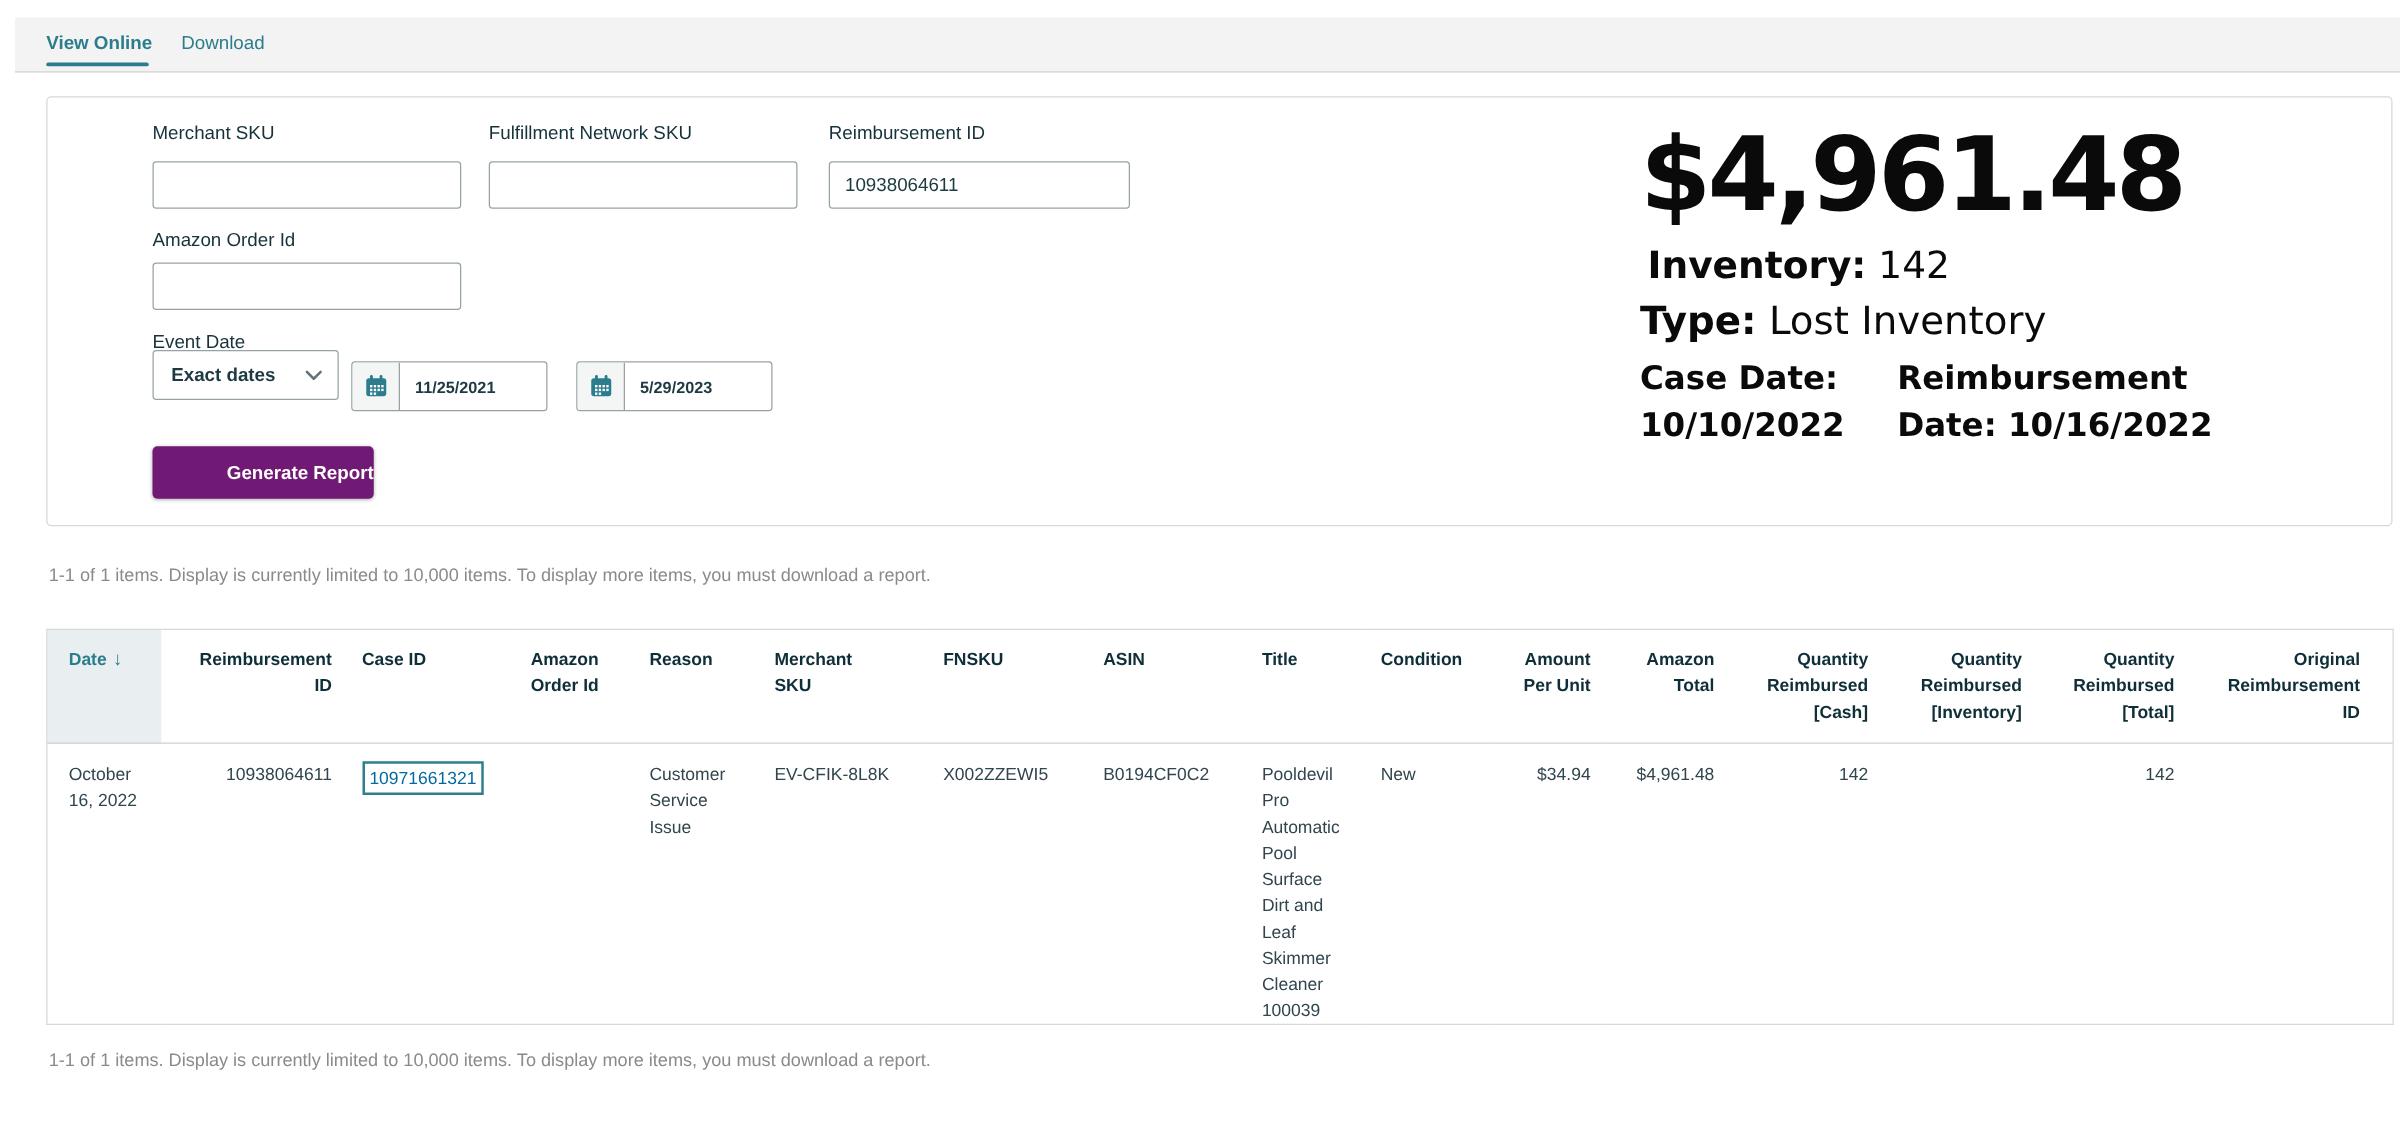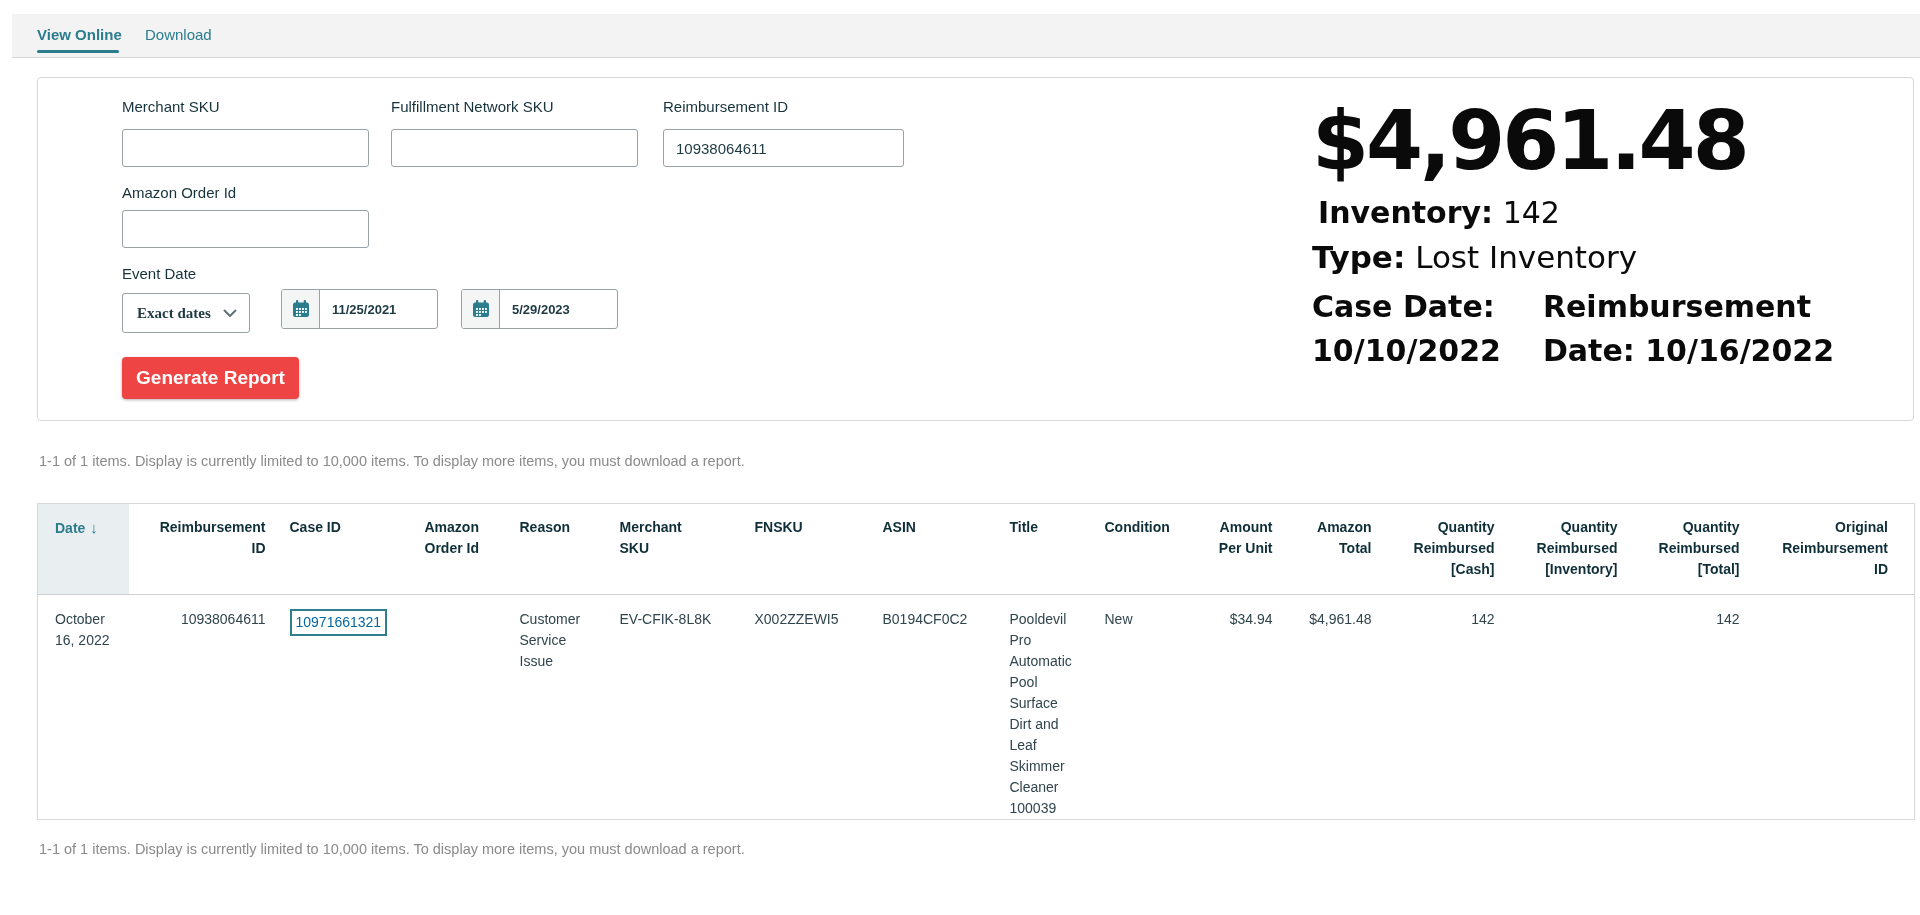--- a/index.html
+++ b/index.html
@@ -15,45 +15,45 @@
   .tab-underline { position:absolute; left:25px; bottom:4px; width:82px; height:3px;
                    background:#2b7c8c; border-radius:2px; }
 
   
   .filter-panel { position:absolute; left:37px; top:77px; width:1877px; height:344px;
                   background:#fff; border:1px solid #d8d8d8; border-radius:4px; }
   .f-label { position:absolute; font-size:15px; color:#16323a; }
   .f-input { position:absolute; height:38px; border:1px solid #98a2a5; border-radius:3px;
              font-size:15px; padding:0 12px; color:#1d3a42; font-family:"Liberation Sans",sans-serif;
              background:#fff; outline:none; }
-  .select-box { position:absolute; left:84px; top:215px; width:128px; height:40px;
+  .select-box { position:absolute; left:84px; top:202px; width:149px; height:40px;
                 border:1px solid #98a2a5; border-radius:3px; background:#fff;
                 display:flex; align-items:center; justify-content:space-between;
-                padding:0 12px 0 14px; cursor:pointer;font-family:Liberation Serif, serif; }
+                padding:0 12px 0 14px; cursor:pointer; }
   .select-box span { font-size:15px; font-weight:600; color:#1d3a42; }
   .date-group { position:absolute; top:211px; height:40px; width:157px;
                 border:1px solid #98a2a5; border-radius:3px; background:#fff;
                 display:flex; overflow:hidden; }
   .date-icon-cell { width:38px; background:#f4f5f5; border-right:1px solid #98a2a5;
                     display:flex; align-items:center; justify-content:center; cursor:pointer; }
   .date-value { flex:1; display:flex; align-items:center; padding-left:12px;
                 font-size:13px; font-weight:600; color:#1d3a42; }
   .gen-btn { position:absolute; left:84px; top:279px; width:177px; height:42px;
-             background:#ef4444; color:#fff; font-weight:bold; font-size:19px;
+             background:#701a75; color:#fff; font-weight:bold; font-size:15px;
              border:none; border-radius:4px; box-shadow:0 1px 3px rgba(0,0,0,.3);
-             cursor:pointer; font-family:"Liberation Sans",sans-serif; }
+             cursor:pointer; font-family:"Liberation Sans",sans-serif;text-align:right; }
 
   
   .annotation { position:absolute; left:1312px; top:96px; color:#0a0a0a;
                 font-family:"DejaVu Sans", sans-serif; }
   .ann-amount { font-size:82px; font-weight:bold; letter-spacing:-3px; line-height:1.1; }
   .ann-line { font-size:30px; margin-top:9px; margin-left:6px; }
   .ann-line b { font-weight:bold; }
   .ann-line .val { font-weight:normal; }
-  .ann-dates { display:flex; gap:42px; margin-top:10px; font-size:30px; font-weight:bold;
+  .ann-dates { display:flex; gap:42px; margin-top:10px; font-size:26px; font-weight:bold;
                line-height:1.45; }
 
   
   .status-line { position:absolute; left:39px; font-size:14.5px; color:#8a8a8a; }
   .status-top { top:453px; }
   .status-bottom { top:841px; }
 
   
   .report-table { position:absolute; left:37px; top:503px; width:1877px;
                   border-collapse:collapse; table-layout:fixed; background:#fff;

